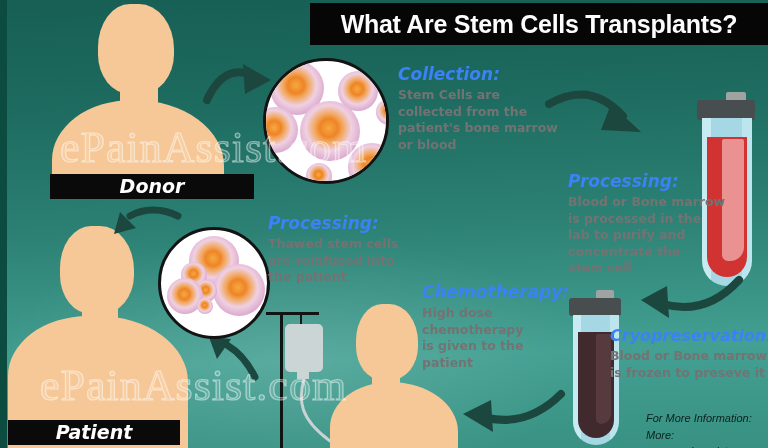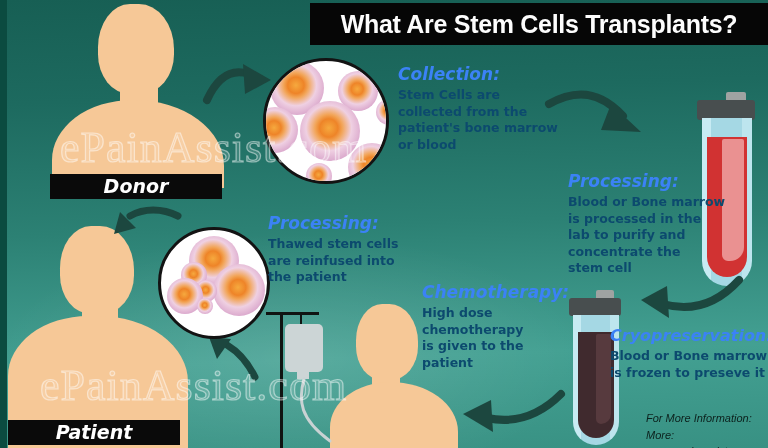--- a/index.html
+++ b/index.html
@@ -24,21 +24,21 @@
              font-size:19px;line-height:25px;font-family:"DejaVu Sans",sans-serif;}
 
   
   .cell-circle{background:#fff;border:3px solid #131313;border-radius:50%;overflow:hidden;}
   .cell{position:absolute;border-radius:50%;
         background:radial-gradient(circle at 48% 45%,#f6a93e 0%,#ee8428 20%,#f2a558 30%,#efd0e2 50%,#dcabce 72%,#d39fc6 100%);}
 
   
   .step-h{color:#3b82f6;font-weight:bold;font-style:italic;font-size:17px;
           font-family:"DejaVu Sans",sans-serif;}
-  .step-b{color:#0c4a6e;font-weight:bold;font-size:12.5px;line-height:1.32;margin-top:3px;
+  .step-b{color:#737373;font-weight:bold;font-size:12.5px;line-height:1.32;margin-top:3px;
           white-space:pre-line;font-family:"DejaVu Sans",sans-serif;}
   .h-sm{font-size:16px;}
 
   
   .cap-light{background:#9fa3a2;border-radius:2px;}
   .cap-dark{background:#484e4f;border-radius:3px;}
   .tube-glass{background:linear-gradient(90deg,#c7ebf3 0 18%,#a5d8e4 18% 80%,#bde5ee 80%);}
   .fluid-red{background:#d13232;}
   .fluid-red-hl{position:absolute;right:3px;top:2px;bottom:16px;width:55%;
                 background:#ea9191;border-radius:2px 2px 14px 6px;}
@@ -65,21 +65,21 @@
 </style>
 </head>
 <body>
 
 <div class="abs" id="bg-light"></div>
 <div class="abs" id="left-strip"></div>
 
 <div class="abs skin head z2" style="left:98px;top:4px;width:76px;height:90px;"></div>
 <div class="abs skin z2" style="left:120px;top:82px;width:38px;height:22px;"></div>
 <div class="abs skin torso z2" style="left:52px;top:100px;width:172px;height:88px;"></div>
-<div class="abs fig-bar z3" style="left:50px;top:174px;width:172px;height:25px;">
+<div class="abs fig-bar z3" style="left:50px;top:174px;width:204px;height:25px;">
   <div class="fig-label">Donor</div>
 </div>
 
 <div class="abs skin head z2" style="left:60px;top:226px;width:74px;height:88px;"></div>
 <div class="abs skin z2" style="left:82px;top:300px;width:36px;height:22px;"></div>
 <div class="abs skin torso z2" style="left:8px;top:316px;width:180px;height:132px;"></div>
 <div class="abs fig-bar z3" style="left:8px;top:420px;width:172px;height:25px;">
   <div class="fig-label">Patient</div>
 </div>
 

